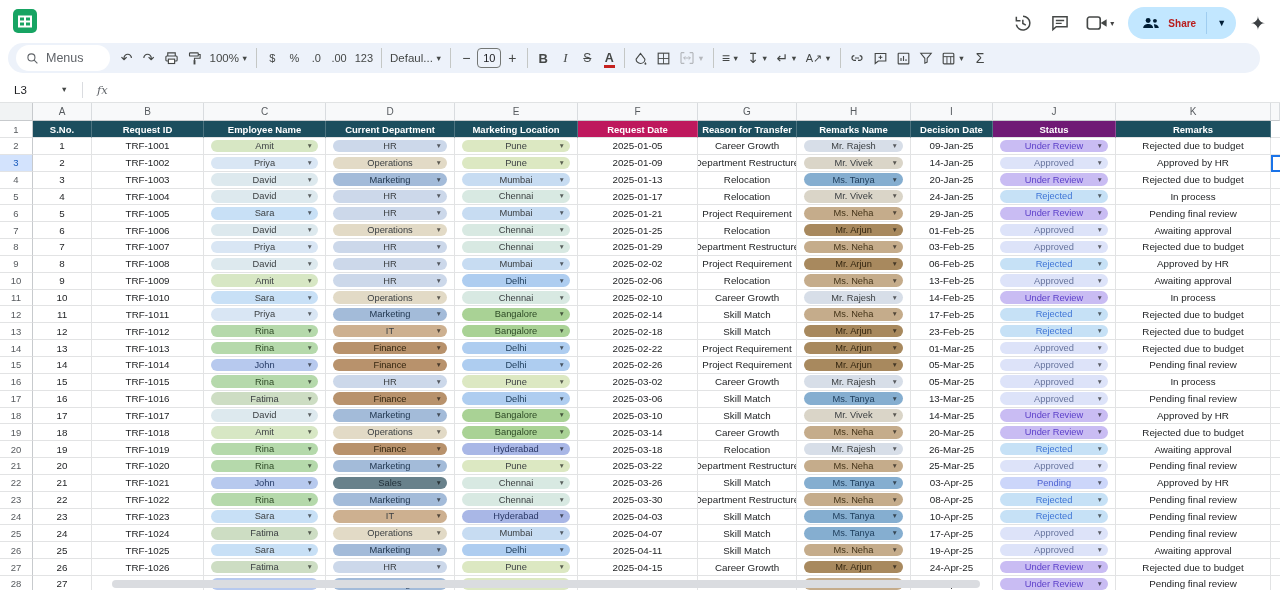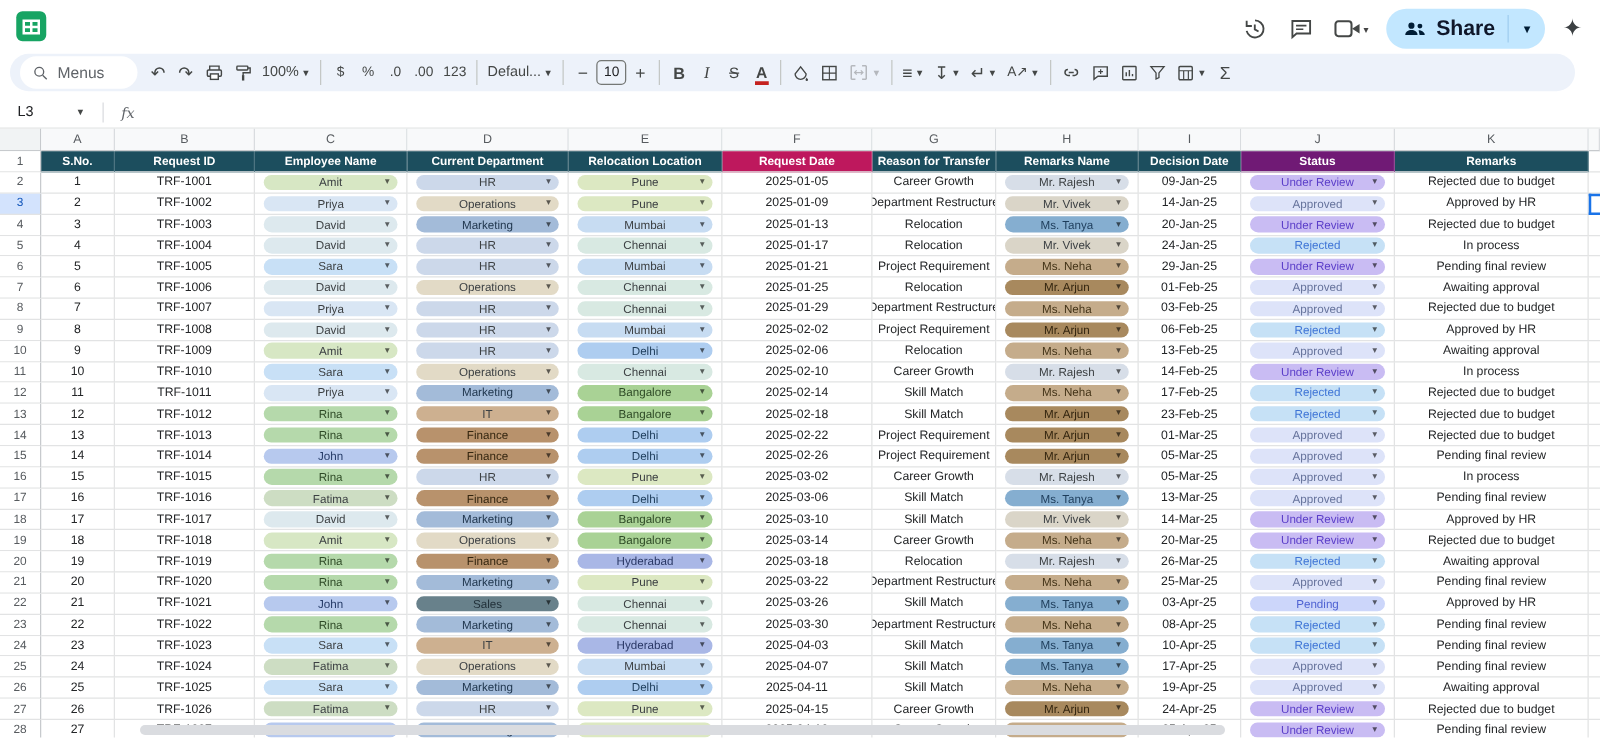--- a/index.html
+++ b/index.html
@@ -14,21 +14,21 @@
   .doc-title { font-size:15px; color:#202124; white-space:nowrap; }
   .title-ico { color:#5f6368; font-size:14px; line-height:1; display:flex; align-items:center; }
   .menu-row { display:flex; margin-top:0px; }
   .menu-item { font-size:13px; color:#202124; padding:1px 6px; border-radius:4px; cursor:default; }
   .appbar-right { margin-left:auto; display:flex; align-items:center; gap:14px; padding-top:2px; }
   .abtn { width:24px; height:24px; display:flex; align-items:center; justify-content:center; }
   .camera-group { display:flex; align-items:center; gap:2px; }
   .dd-caret { font-size:8px; color:#444; }
   .share-pill { display:flex; align-items:stretch; background:#c2e7ff; border-radius:17px; height:32px; overflow:hidden; }
   .share-main { display:flex; align-items:center; gap:8px; padding:0 10px 0 14px; }
-  .share-label { font-size:17px; font-weight:bold; color:#0f172a; }
+  .share-label { font-size:10px; font-weight:bold; color:#b91c1c; }
   .share-sep { width:1px; background:#9fcdf0; margin:5px 0; }
   .share-caret { display:flex; align-items:center; padding:0 10px; font-size:9px; color:#001d35; }
   .sparkle { font-size:19px; color:#3c4043; line-height:1; }
 
   
   .toolbar-wrap { padding:3px 20px 4px 8px; }
   .toolbar { background:#edf2fa; border-radius:15px; height:30px; display:flex; align-items:center; padding:0 8px; }
   .tbtn { height:24px; min-width:22px; padding:0 4px; display:flex; align-items:center; justify-content:center;
           border-radius:4px; color:#444746; font-size:13px; gap:2px; white-space:nowrap; }
   .tbtn svg { display:block; }
@@ -296,21 +296,21 @@
       <div class="c">K</div>
       <div class="c"></div>
     </div>
   <div id="grid-body">
       <div class="grow hdr-row">
         <div class="c rownum">1</div>
         <div class="c th" style="background: rgb(28, 78, 94);">S.No.</div>
         <div class="c th" style="background: rgb(28, 78, 94);">Request ID</div>
         <div class="c th" style="background: rgb(28, 78, 94);">Employee Name</div>
         <div class="c th" style="background: rgb(28, 78, 94);">Current Department</div>
-        <div class="c th" style="background: rgb(28, 78, 94);">Relocation Location</div>
+        <div class="c th" style="background: rgb(28, 78, 94);">Marketing Location</div>
         <div class="c th" style="background: #be185d;">Request Date</div>
         <div class="c th" style="background: rgb(28, 78, 94);">Reason for Transfer</div>
         <div class="c th" style="background: rgb(28, 78, 94);">Remarks Name</div>
         <div class="c th" style="background: rgb(28, 78, 94);">Decision Date</div>
         <div class="c th" style="background: #701a75;">Status</div>
         <div class="c th" style="background: rgb(28, 78, 94);">Remarks</div>
         <div class="c sliver"></div>
       </div>
       <div class="grow drow">
         <div class="c rownum">2</div>

